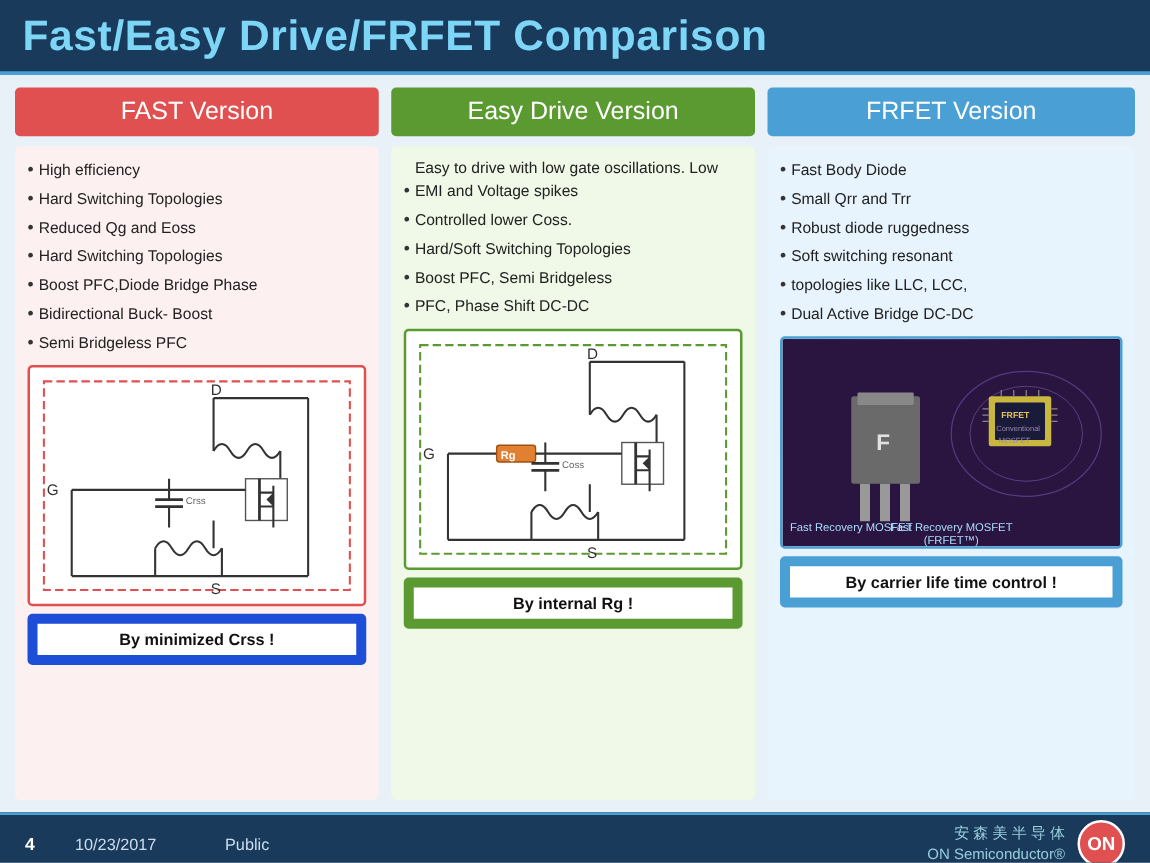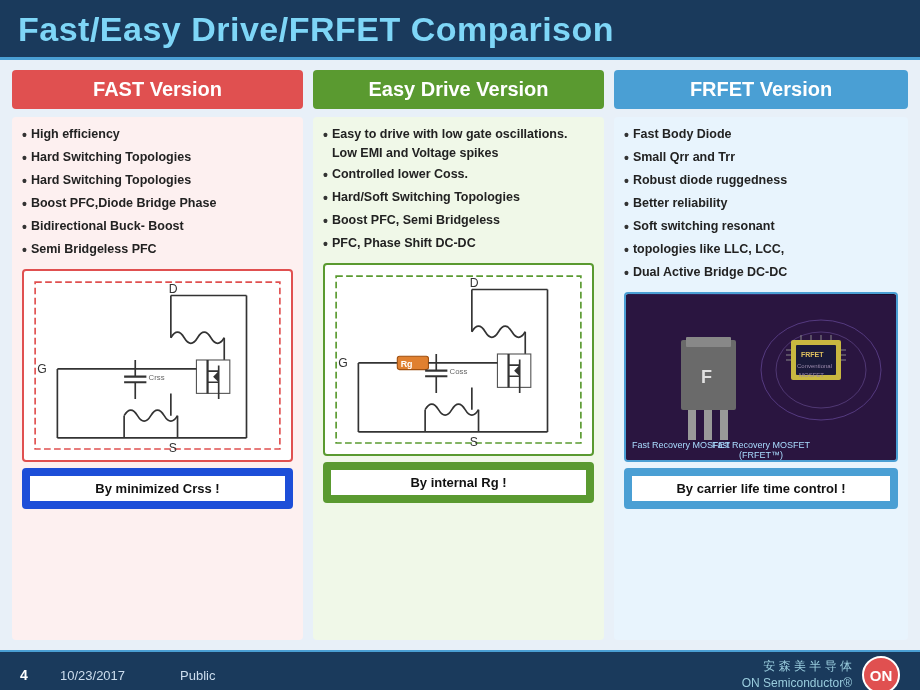--- a/index.html
+++ b/index.html
@@ -39,21 +39,21 @@
       display: flex;
       flex-direction: column;
       gap: 8px;
     }
 
     .col-header {
       border-radius: 4px;
       padding: 8px 12px;
       text-align: center;
       font-size: 20px;
-      font-weight: bold;
+      font-weight: normal;
     }
 
     .col-header.fast {
       background: #e05050;
       color: white;
     }
     .col-header.easy {
       background: #5a9a30;
       color: white;
     }
@@ -79,24 +79,23 @@
     .bullet-list {
       list-style: none;
       padding: 0;
       margin: 0;
       font-size: 12.5px;
       color: #222;
       line-height: 1.5;
     }
     .bullet-list li {
       display: flex;
-      align-items: flex-start;
+      align-items: flex-end;
       gap: 4px;
       margin-bottom: 2px;
-      font-weight: bold;
     }
     .bullet-list li::before {
       content: "•";
       font-size: 14px;
       color: #333;
       flex-shrink: 0;
       margin-top: 0px;
     }
 
     
@@ -201,20 +200,23 @@
 
   <div class="column">
     <div class="col-header fast">FAST Version</div>
     <div class="col-body fast-body">
       <ul class="bullet-list">
         <li>
             <span>High efficiency</span>
           </li>
         <li>
             <span>Hard Switching Topologies</span>
+          </li>
+        <li>
+            <span>Reduced Qg and Eoss</span>
           </li>
         <li>
             <span>Hard Switching Topologies</span>
           </li>
         <li>
             <span>Boost PFC,Diode Bridge Phase</span>
           </li>
         <li>
             <span> Bidirectional Buck- Boost</span>
           </li>
@@ -345,23 +347,20 @@
         <li>
             <span>Fast Body Diode</span>
           </li>
         <li>
             <span>Small Qrr and Trr</span>
           </li>
         <li>
             <span>Robust diode ruggedness</span>
           </li>
         <li>
-            <span>Better reliability</span>
-          </li>
-        <li>
             <span>Soft  switching resonant</span>
           </li>
         <li>
             <span>topologies like LLC, LCC,</span>
           </li>
         <li>
             <span>Dual Active Bridge DC-DC</span>
           </li>
       </ul>
       <div class="diagram-area frfet-diag" style="min-height:170px;">

